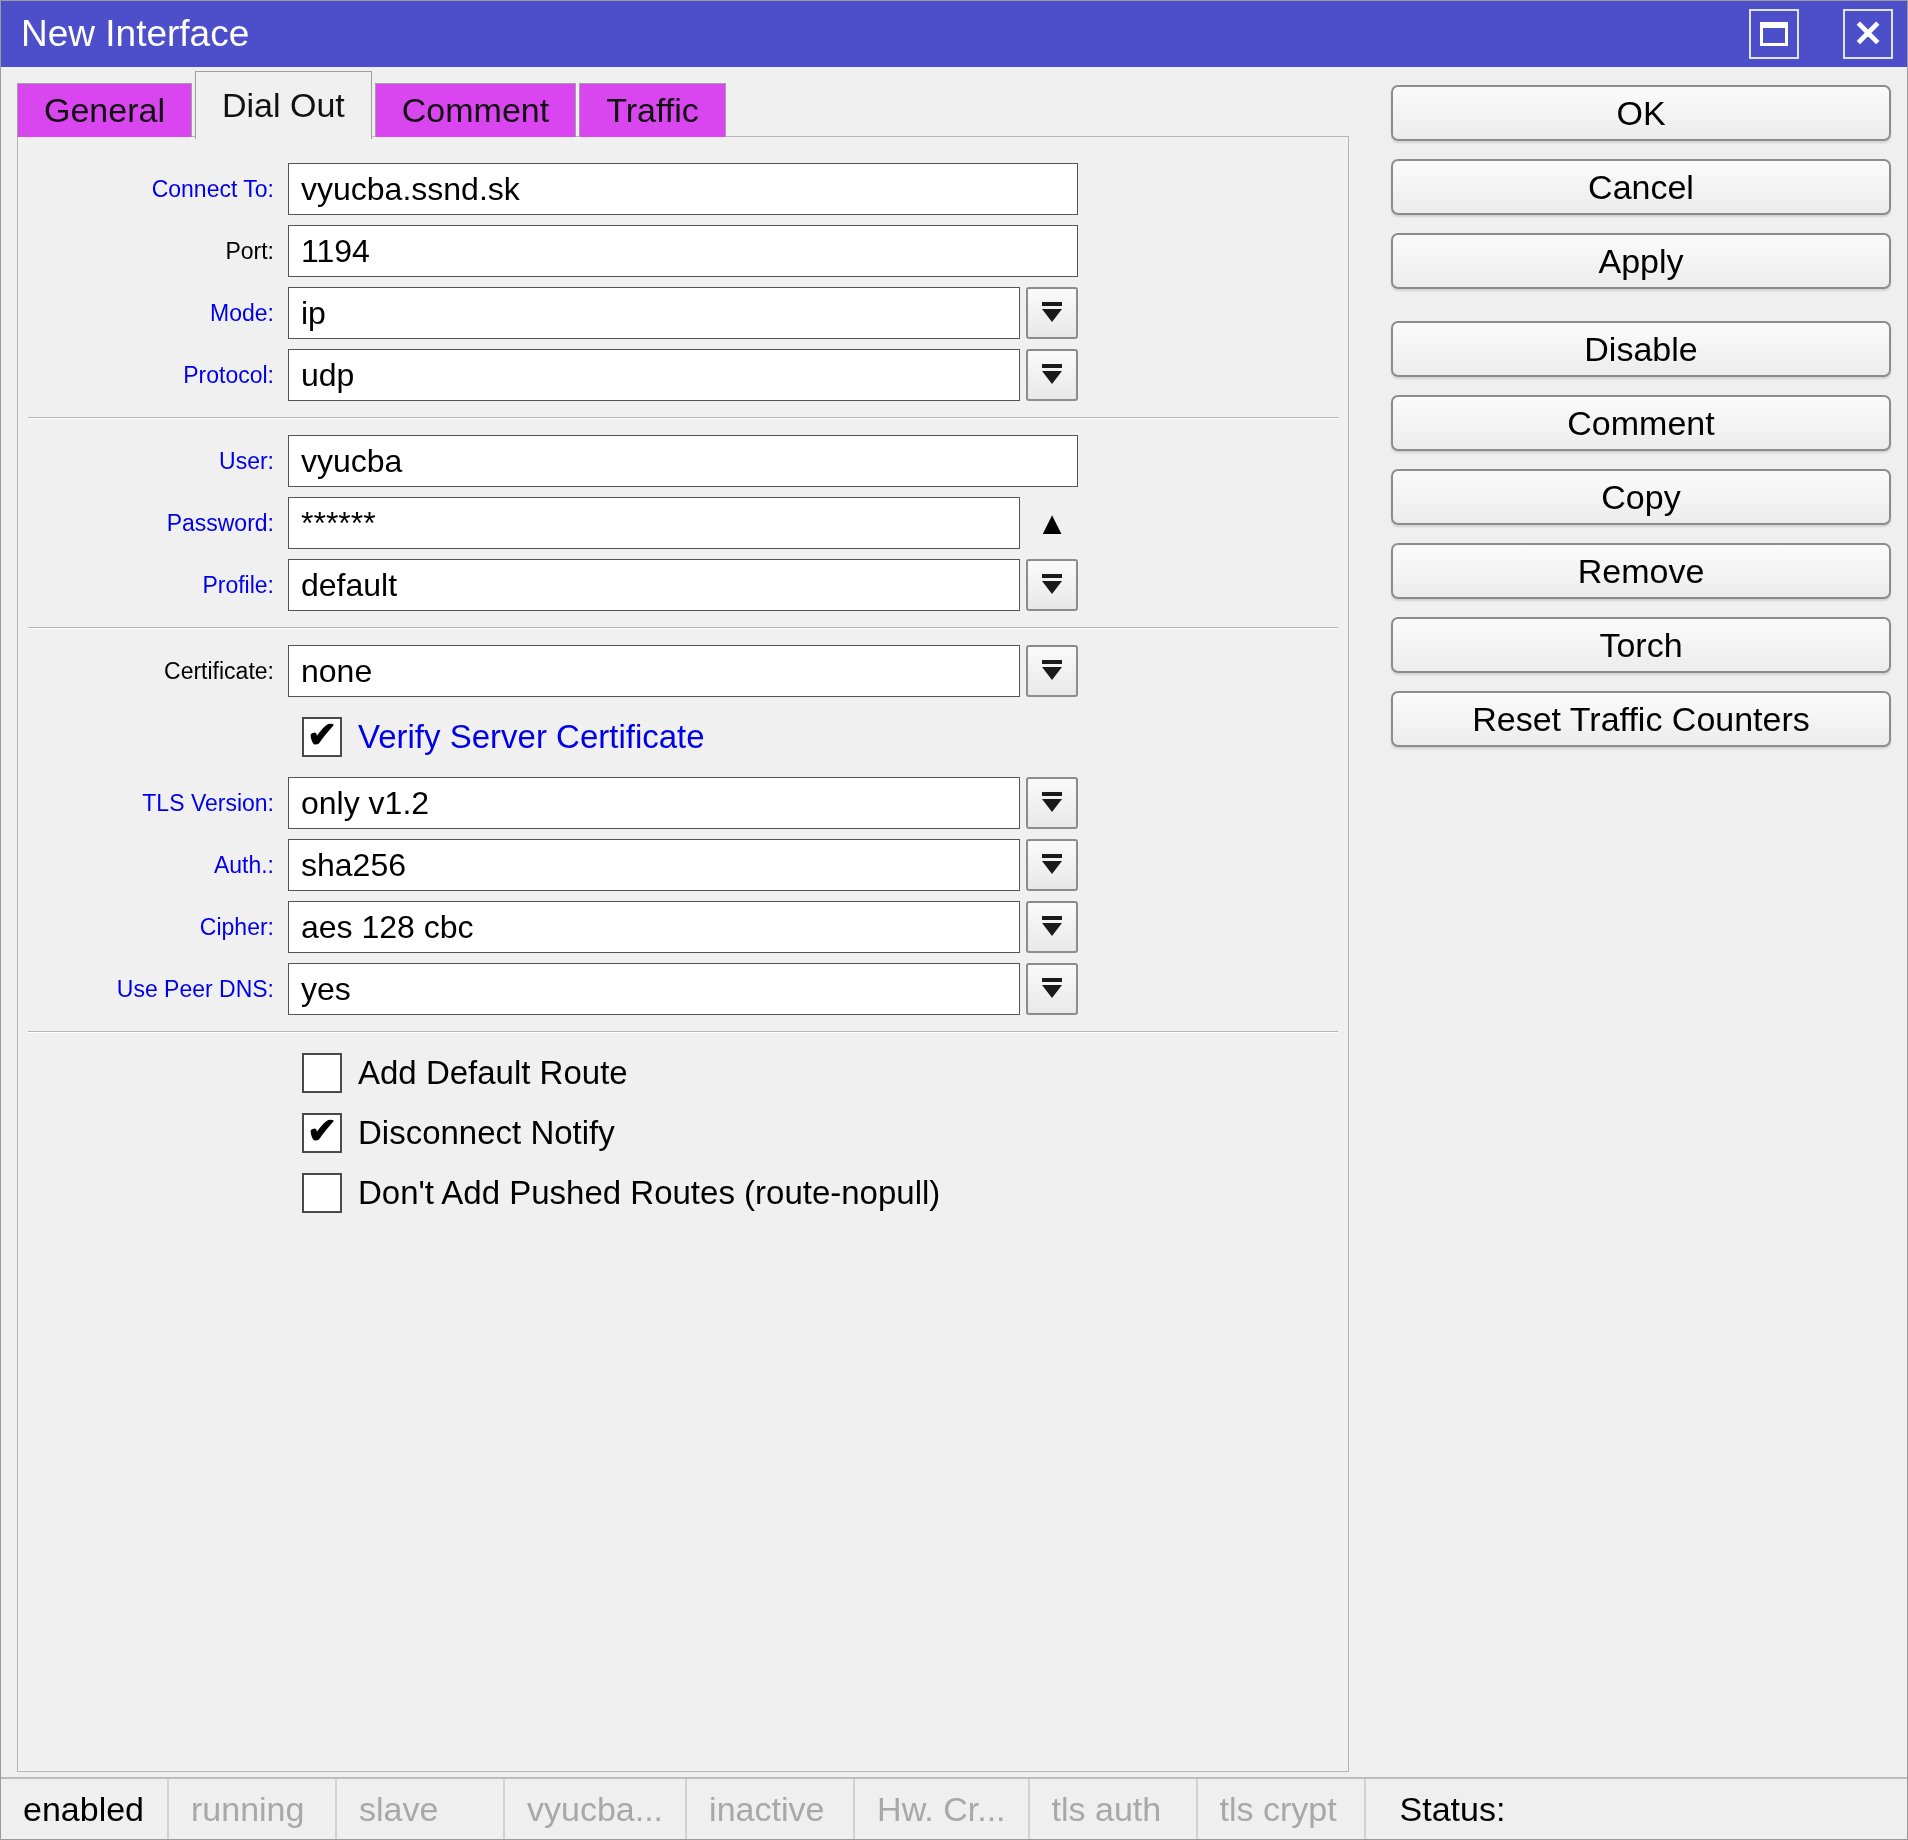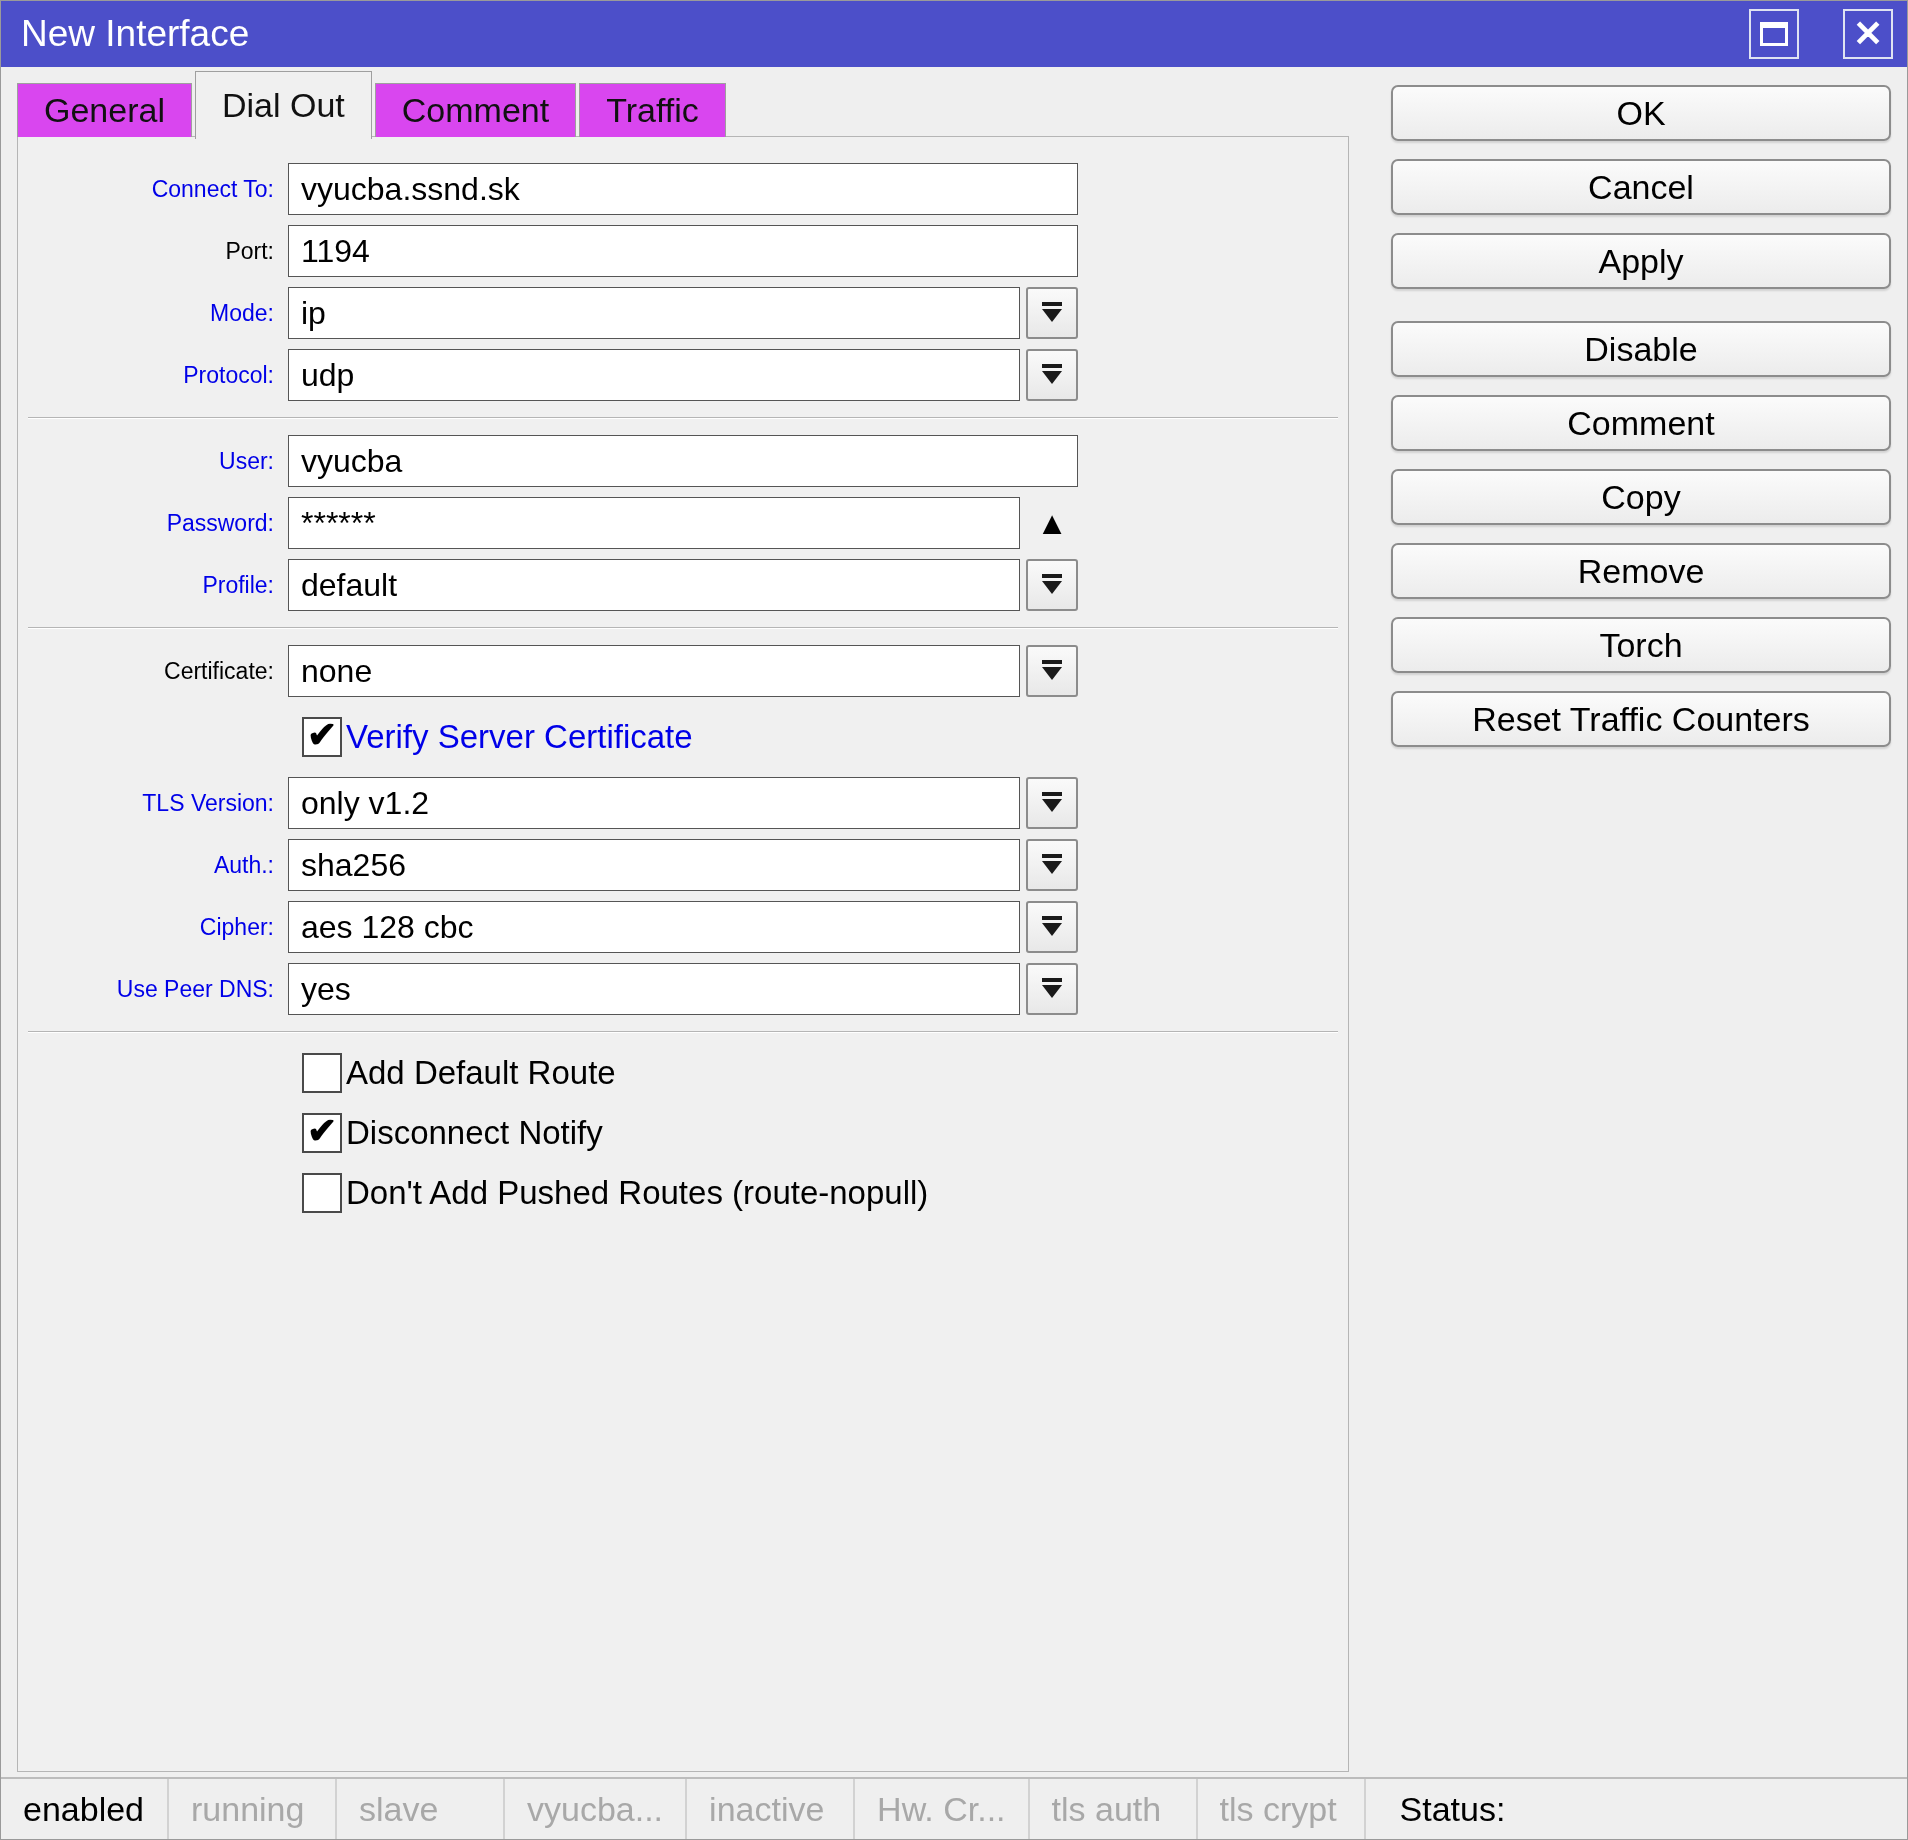--- a/index.html
+++ b/index.html
@@ -42,21 +42,21 @@
               cursor: pointer; padding: 0; }
   .up-btn { width: 52px; height: 52px; margin-left: 6px; background: transparent; border: none; font-size: 32px;
             color: #000; cursor: pointer; font-family: inherit; }
   .sep { margin: 16px 10px; border-top: 1px solid #b5b5b5; border-bottom: 1px solid #ffffff; height: 2px; }
 
   .cbrow { display: flex; align-items: center; margin: 20px 0 20px 284px; }
   .cb { width: 40px; height: 40px; border: 2px solid #4a4a4a; background: #fff; display: flex; align-items: center;
         justify-content: center; cursor: pointer; flex: none; }
   .cb .mark { display: none; font-size: 36px; font-weight: bold; color: #000; line-height: 1; margin-top: -4px; }
   .cb[data-checked="true"] .mark { display: block; }
-  .cblbl { margin-left: 4px; font-size: 33px; color: #000; }
+  .cblbl { margin-left: 16px; font-size: 33px; color: #000; }
   .cblbl.blue { color: #0000e8; }
 
   
   .btncol { position: absolute; left: 1390px; top: 84px; width: 500px; display: flex; flex-direction: column; }
   .btn { height: 56px; margin-bottom: 18px; font-size: 34px; font-family: inherit; color: #000;
          background: linear-gradient(#fbfbfb, #ececec); border: 2px solid #8c8c8c; border-radius: 7px;
          cursor: pointer; box-shadow: 0 2px 2px rgba(0,0,0,0.12); }
   .btn.group-gap { margin-top: 14px; }
 
   

